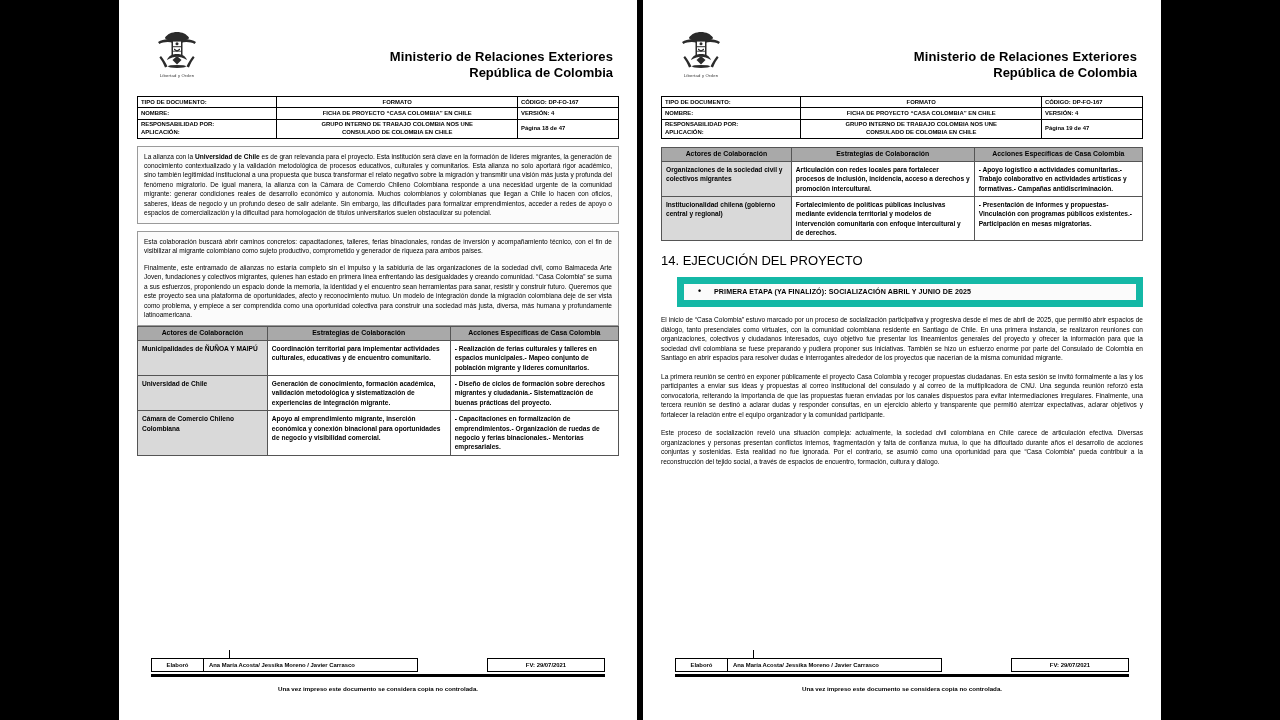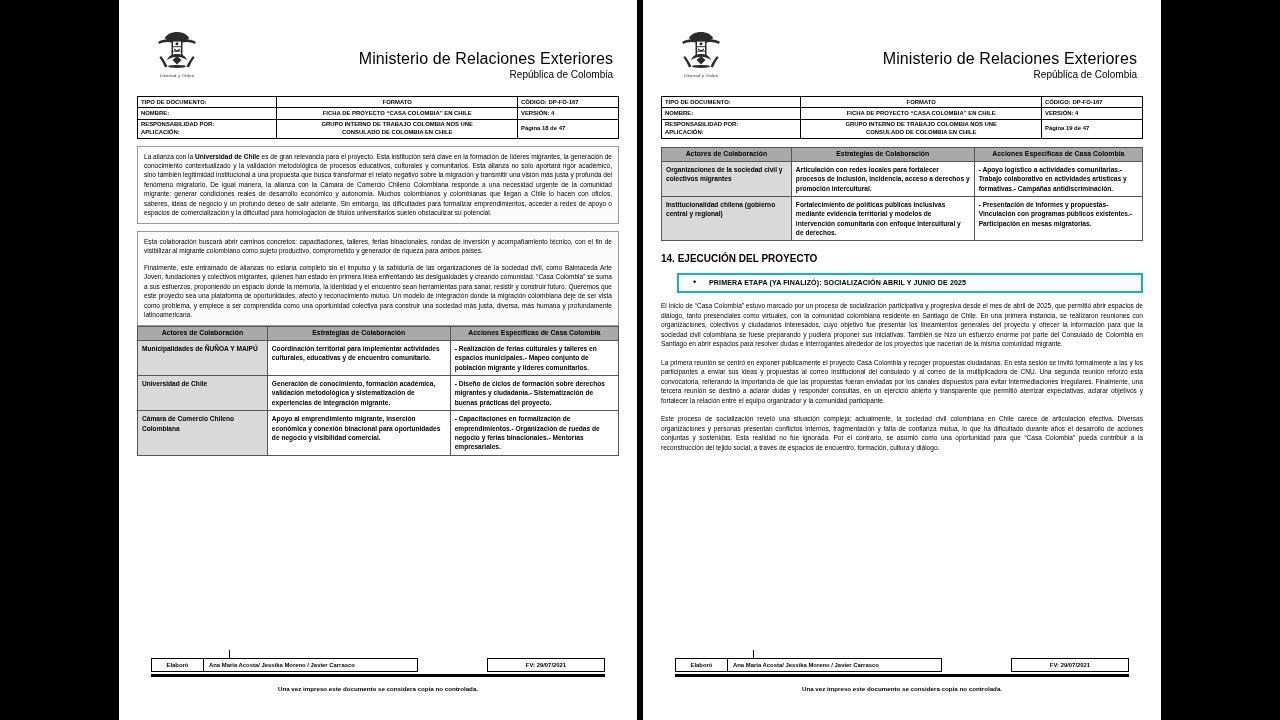--- a/index.html
+++ b/index.html
@@ -49,29 +49,29 @@
     color: #333;
     margin-top: 1px;
     white-space: nowrap;
   }
   .ministry {
     text-align: right;
     padding-right: 6px;
     margin-top: 20px;
   }
   .ministry .m1 {
-    font-size: 16px;
-    font-weight: normal;
+    font-size: 13px;
+    font-weight: bold;
     letter-spacing: .1px;
     line-height: 1.15;
     padding-left: 39px;
   }
   .ministry .m2 {
-    font-size: 10px;
-    font-weight: normal;
+    font-size: 13px;
+    font-weight: bold;
     line-height: 1.3;
   }
   
   table.meta {
     width: 100%;
     border-collapse: collapse;
     margin-top: 4px;
     table-layout: fixed;
   }
   table.meta td {
@@ -95,22 +95,22 @@
   }
   .para {
     font-size: 6.55px;
     line-height: 1.45;
     text-align: justify;
     margin: 0 0 7px 0;
   }
   .para:last-child { margin-bottom: 0; }
   .para b { font-weight: bold; }
   .section-title {
-    font-size: 10px;
-    font-weight: bold;
+    font-size: 13px;
+    font-weight: normal;
     margin: 9px 0 5px 0;
   }
   
   table.grid {
     width: 100%;
     border-collapse: collapse;
     table-layout: fixed;
   }
   table.grid th {
     background: #a9a9a9;
@@ -134,21 +134,21 @@
     vertical-align: middle;
     width: 27%;
   }
   td.strategy { width: 38%; background:#ffffff; }
   td.actions  { width: 35%; background:#ffffff; }
   .col-actor-w  { width: 27%; }
   .col-strat-w  { width: 38%; }
   .col-act-w    { width: 35%; }
   
   .bullet-box {
-    border: 2px solid #14b8a6;
+    border: 7px solid #14b8a6;
     background: #fbfbfb;
     padding: 4px 6px 4px 30px;
     margin: 9px 0 8px 16px;
     position: relative;
     font-size: 7.1px;
     font-weight: bold;
     letter-spacing: .1px;
   }
   .bullet-box::before {
     content: "\2022";

